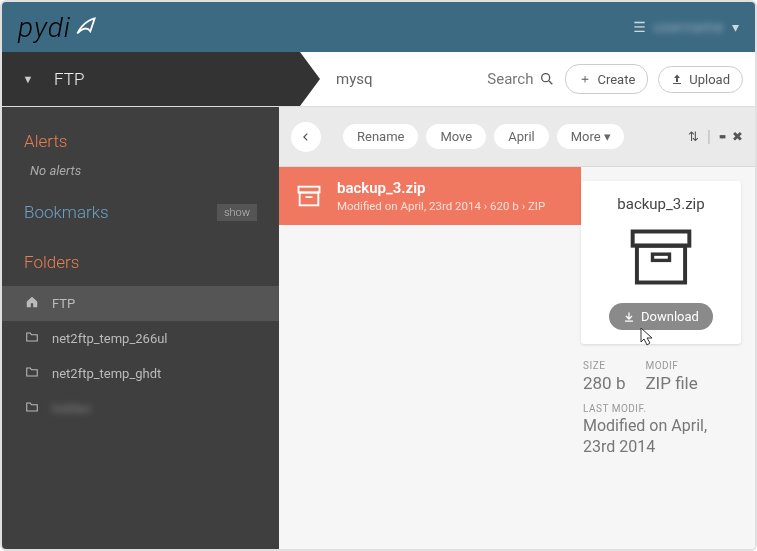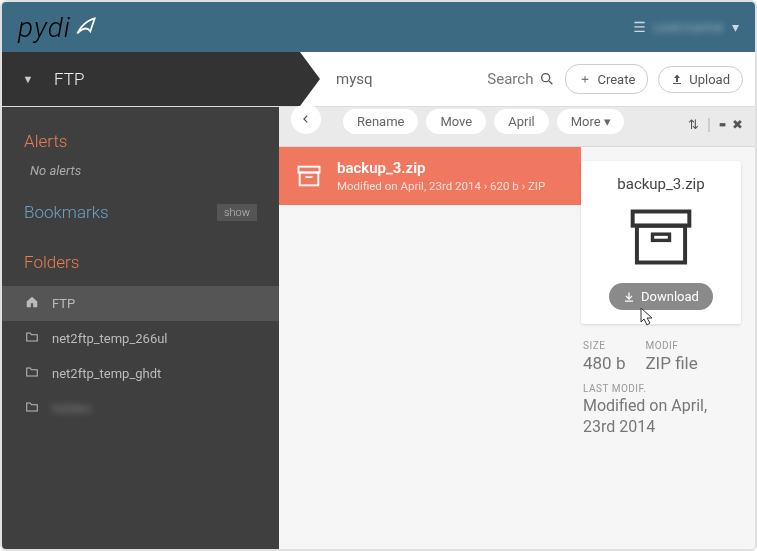--- a/index.html
+++ b/index.html
@@ -38,21 +38,21 @@
   .side-h.book { color: #6aa1c4; display: flex; justify-content: space-between; align-items: center; }
   .side-h.book .show { background: #555; color: #bbb; font-size: 11px; border-radius: 0; padding: 2px 7px; font-style: normal; }
   .side-h.folders { color: #e87e52; margin-top: 14px; }
   .folder-list { margin-top: 6px; }
   .folder-item { display: flex; align-items: center; gap: 12px; padding: 9px 22px; color: #bbb; font-size: 13px; }
   .folder-item.active { background: #555; }
   .folder-item .fi-icon { width: 16px; text-align: center; font-size: 14px; }
   .folder-item .blur { filter: blur(3px); opacity: 0.5; }
 
   .content { flex: 1; background: #f6f6f6; display: flex; flex-direction: column; }
-  .toolbar { background: #eaeaea; height: 40px; display: flex; align-items: flex-end; padding: 12px 12px; gap: 8px; border-bottom: 1px solid #d8d8d8; }
+  .toolbar { background: #eaeaea; height: 60px; display: flex; align-items: center; padding: 4px 12px; gap: 8px; border-bottom: 1px solid #d8d8d8; }
   .tbtn { background: #fff; border: none; border-radius: 14px; padding: 5px 14px; font-size: 13px; color: #666; cursor: pointer; }
   .tbtn.circle { width: 30px; height: 30px; border-radius: 50%; padding: 0; display: flex; align-items: center; justify-content: center; }
   .tool-spacer { flex: 1; }
   .tool-right { display: flex; align-items: center; gap: 8px; color: #555; }
   .mini-icon { font-size: 13px; }
 
   .content-body { flex: 1; display: flex; }
   .file-col { flex: 1; }
   .file-row { background: #f07860; color: #fff; padding: 12px 16px; display: flex; align-items: center; gap: 14px; }
   .file-row .ficon { width: 28px; height: 28px; }
@@ -214,21 +214,21 @@
             <span>Download</span>
           </button>
           <svg class="cursor" width="20" height="24" style="left:54px; bottom:-6px">
             <path d="M6 2 V16 L9 13 L12 19 L15 17 L12 12 H17 Z" fill="#fff" stroke="#333" stroke-width="1"></path>
           </svg>
         </div>
         <div class="meta-block">
           <div class="meta-row">
             <div>
               <div class="meta-lbl">SIZE</div>
-              <div class="meta-val">480 b</div>
+              <div class="meta-val">280 b</div>
             </div>
             <div>
               <div class="meta-lbl">MODIF</div>
               <div class="meta-val">ZIP file</div>
             </div>
           </div>
           <div>
             <div class="meta-lbl">LAST MODIF.</div>
             <div class="meta-val" style="font-size:16px; line-height:1.3">Modified on April, 23rd 2014</div>
           </div>

